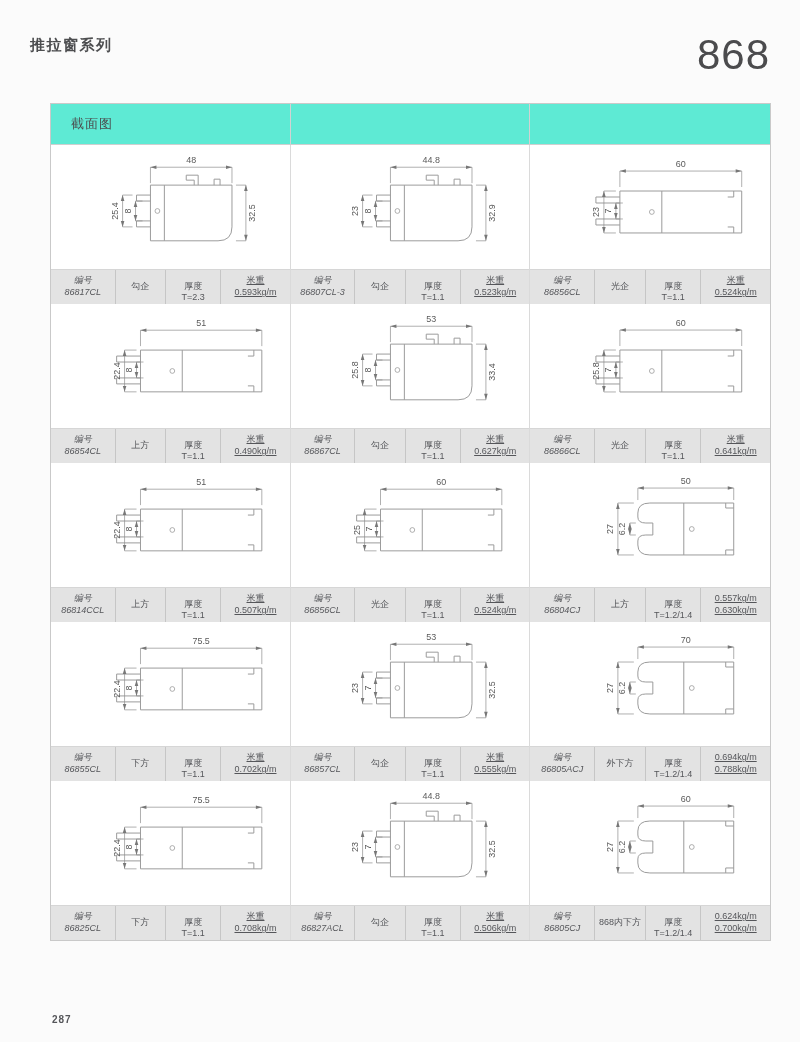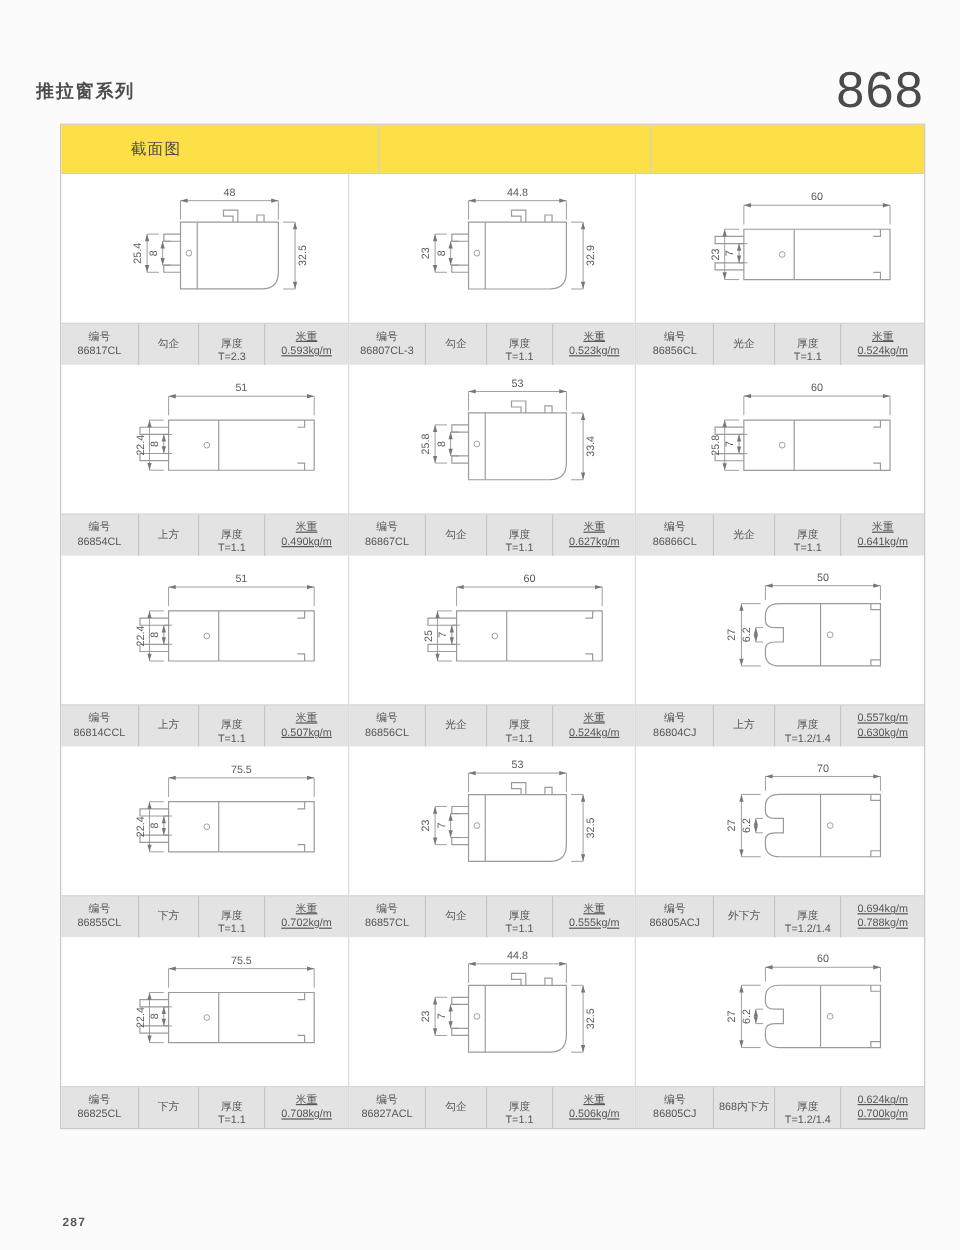--- a/index.html
+++ b/index.html
@@ -8,40 +8,40 @@
     background:#fbfbfb;
     font-family:"Liberation Sans","DejaVu Sans",sans-serif;
     color:#58595b;
     position:relative;
     overflow:hidden;
   }
   .page{position:absolute;inset:0;}
 
   
   .header{position:absolute;left:30px;right:30px;top:36px;height:58px;
-    display:flex;justify-content:space-between;align-items:flex-end;}
+    display:flex;justify-content:space-between;}
   .title{font-size:15px;font-weight:bold;letter-spacing:1.5px;color:#4d4e50;padding-bottom:8px;}
   .big-num{font-size:42px;font-weight:normal;color:#4b4b4d;line-height:0.9;letter-spacing:1px;}
 
   
   .table{position:absolute;left:50px;top:103px;width:719px;border:1px solid #c9c9c9;background:#ffffff;}
-  .table-head{display:grid;grid-template-columns:1fr 1fr 1fr;height:40px;background:#fde047;border-bottom:1px solid #cfcfcf;padding-left:38px;}
+  .table-head{display:grid;grid-template-columns:1fr 1fr 1fr;height:40px;background:#5eead4;border-bottom:1px solid #cfcfcf;}
   .head-cell{border-right:1px solid #d2d2d2;display:flex;align-items:center;}
   .head-cell:last-child{border-right:none;}
   .head-cell.first{padding-left:20px;font-size:13px;color:#4c4d4f;letter-spacing:1px;}
 
   #grid{display:grid;grid-template-columns:1fr 1fr 1fr;}
   .cell{border-right:1px solid #dadada;}
   .cell:nth-child(3n){border-right:none;}
   .drawing{height:124px;}
   .drawing svg{width:100%;height:100%;display:block;}
 
   .info{height:34px;background:#e3e3e3;display:flex;font-size:9px;line-height:1.3;color:#55565a;border-top:1px solid #d6d6d6;}
   .i{display:flex;flex-direction:column;justify-content:center;align-items:center;border-left:1px solid #c6c6c6;text-align:center;overflow:hidden;}
-  .i:first-child{border-left:none;}
+  .i:first-child{border-left:none;font-style:italic;}
   .i.code{width:27%;}
   .i.type{width:21%;}
   .i.th{width:23%;justify-content:flex-end;}
   .i.wt{width:29%;text-decoration:underline;}
 
   .pagenum{position:absolute;left:52px;top:1002px;font-size:10px;font-weight:bold;color:#55565a;letter-spacing:1px;margin-top:12px;}
 </style>
 </head>
 <body>
 

